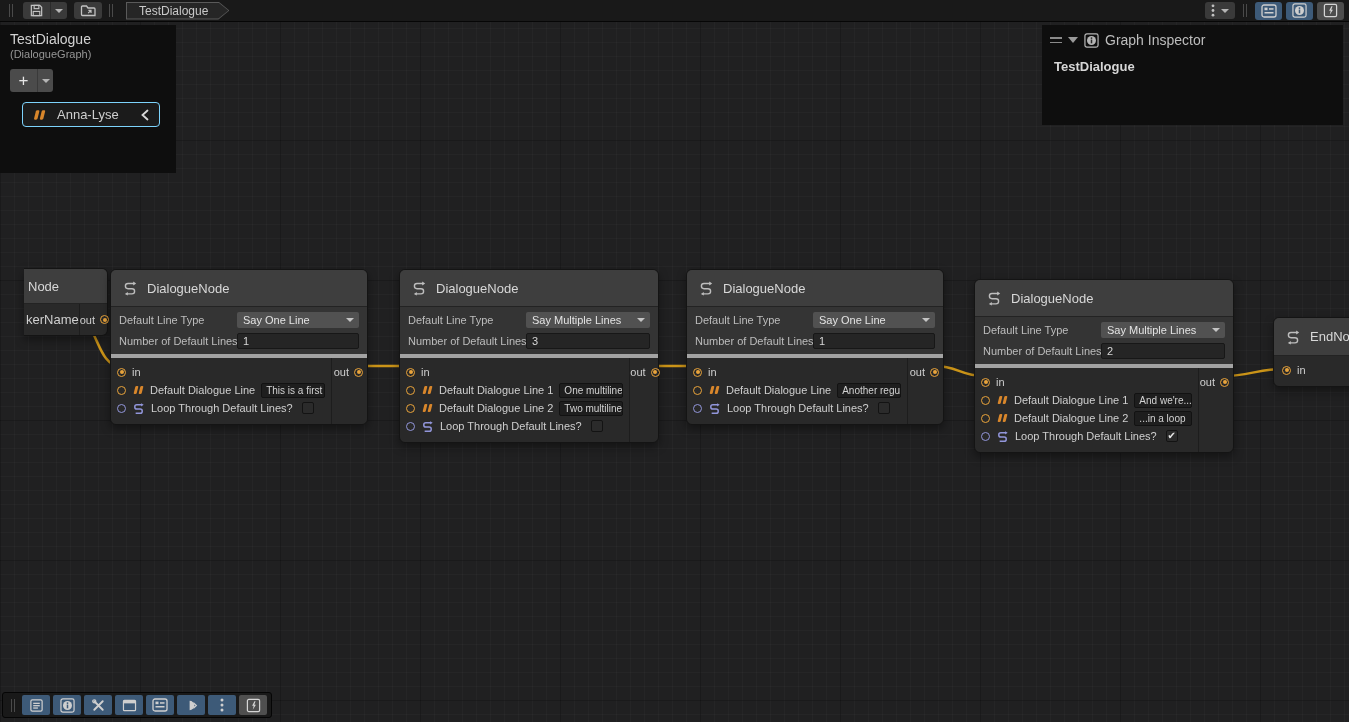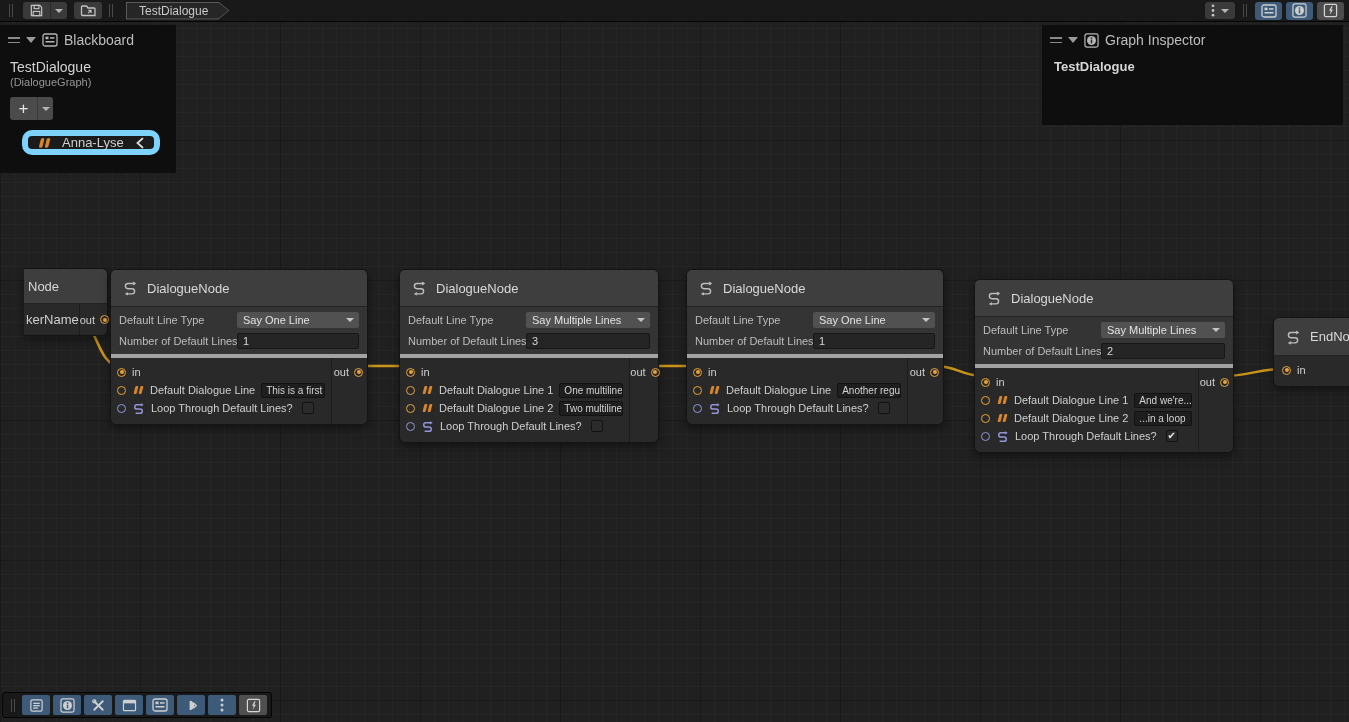--- a/index.html
+++ b/index.html
@@ -50,21 +50,21 @@
   .fold { width:0; height:0; border-left:5px solid transparent; border-right:5px solid transparent;
     border-top:6px solid #9a9a9a; }
   .bb-name { font-size:14px; color:#d2d2d2; padding:6px 10px 0 10px; }
   .bb-type { font-size:11px; color:#969696; padding:1px 10px 0 10px; }
   .bb-addrow { display:flex; padding:9px 10px 0 10px; }
   .bb-add { width:28px; height:23px; background:#4b4b4b; border-radius:3px; color:#e6e6e6;
     font-size:17px; display:flex; align-items:center; justify-content:center; border-right:1px solid #3a3a3a;
     border-radius:3px 0 0 3px; }
   .bb-addmore { width:15px; height:23px; background:#4b4b4b; border-radius:0 3px 3px 0;
     display:flex; align-items:center; justify-content:center; }
-  .pill { margin:10px 0 0 22px; width:138px; height:25px; border:6px solid #7dd3fc; border-radius:10px;
+  .pill { margin:10px 0 0 22px; width:138px; height:25px; border:1px solid #7dd3fc; border-radius:4px;
     background:#1b1b1b; display:flex; align-items:center; padding:0 9px; }
   .pill-label { font-size:13px; color:#cfcfcf; margin-left:11px; }
   .gi-selection { font-size:13px; font-weight:bold; color:#d6d6d6; padding:6px 12px 0 12px; }
 
   
   .node { position:absolute; background:#292929; border:1px solid #141414; border-radius:6px;
     box-shadow:0 4px 10px rgba(0,0,0,.4); z-index:3; }
   .node-header { height:37px; background:#3e3e3e; border-bottom:1px solid #232323;
     border-radius:5px 5px 0 0; display:flex; align-items:center; gap:9px; padding:0 11px; }
   .node-title { font-size:13px; color:#d8d8d8; white-space:nowrap; }
@@ -439,34 +439,20 @@
       </div>
       <div class="endnode-body">
         <div class="port-row">
           <span class="port orange connected"></span>
           <span class="port-label">in</span>
         </div>
       </div>
     </div>
 
     <div class="panel" style="left:0;top:25px;width:176px;height:148px;">
-      <div class="panel-header">
-        <span class="hamb">
-            <i></i>
-            <i></i>
-          </span>
-        <span class="fold"></span>
-        <svg class="ic" width="16" height="14" viewBox="0 0 16 14">
-            <rect x="1" y="1" width="14" height="12" rx="2" fill="none" stroke="#b5b5b5" stroke-width="1.3"></rect>
-            <rect x="3.5" y="3.6" width="3" height="2.6" fill="#b5b5b5"></rect>
-            <rect x="8" y="4.2" width="4.5" height="1.5" fill="#b5b5b5"></rect>
-            <rect x="3.5" y="8" width="9" height="1.5" fill="#b5b5b5"></rect>
-          </svg>
-        <span class="panel-title">Blackboard</span>
-      </div>
       <div class="bb-name">TestDialogue</div>
       <div class="bb-type">(DialogueGraph)</div>
       <div class="bb-addrow">
         <div class="bb-add">+</div>
         <div class="bb-addmore">
             <span class="tri-down"></span>
           </div>
       </div>
       <div class="pill">
         <svg class="ic" width="14" height="14" viewBox="0 0 12 12">

